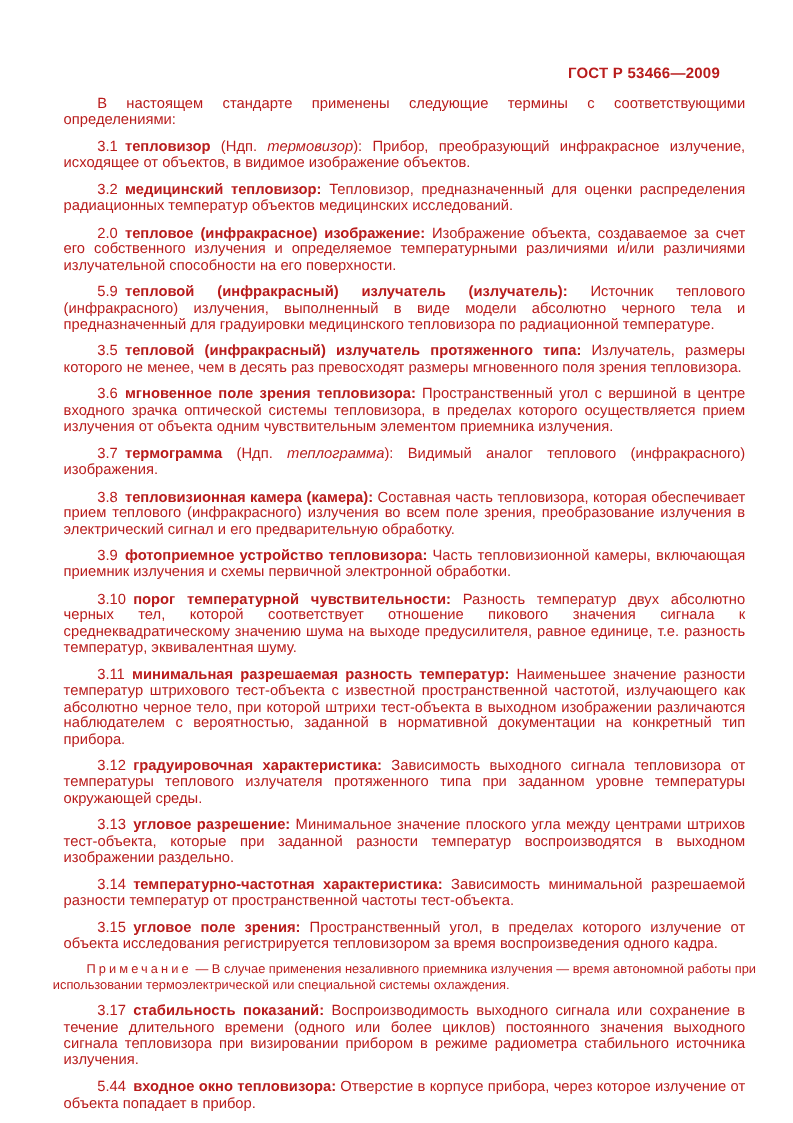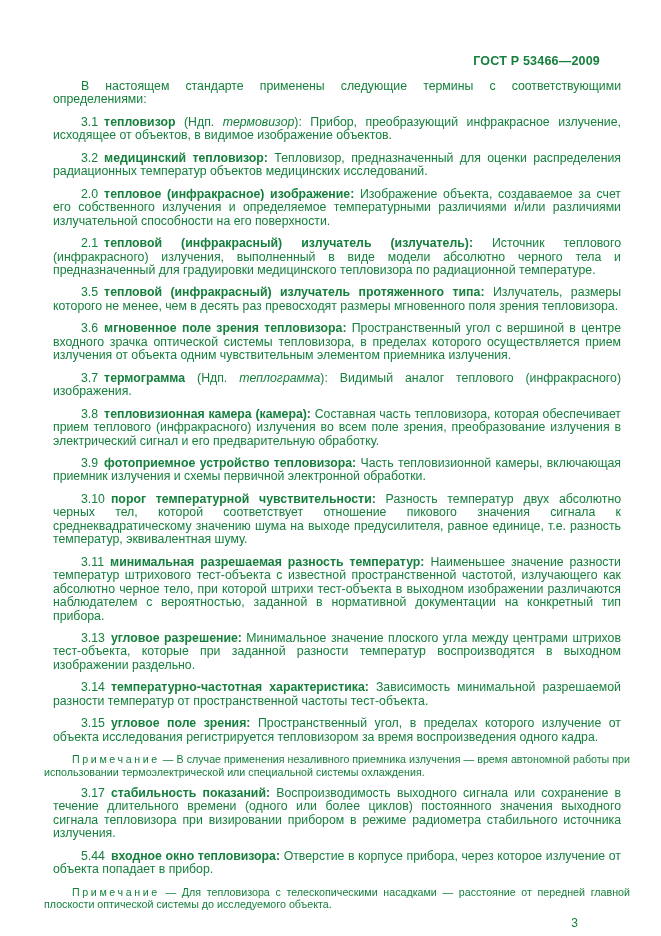--- a/index.html
+++ b/index.html
@@ -1,21 +1,21 @@
 <!DOCTYPE html>
 <html lang="ru"><head>
 <meta charset="utf-8">
 <style>
   html, body { margin: 0; padding: 0; background: #ffffff; }
   .page {
     position: relative;
     width: 661px;
     height: 936px;
     background: #ffffff;
-    color: #15803d;
+    color: #b91c1c;
     font-family: "Liberation Sans", "DejaVu Sans", sans-serif;
     box-sizing: border-box;
     padding: 55px 31px 0 44px;
     overflow: hidden;
   }
   .doc-header {
     text-align: right;
     padding-right: 30px;
     font-size: 12.5px;
     font-weight: bold;
@@ -67,36 +67,37 @@
   <div class="body-text">
 
     <p class="para">В настоящем стандарте применены следующие термины с соответствующими определениями:</p>
 
     <p class="para"><span class="num">3.1</span><b>тепловизор</b><span> (Ндп. </span><i>термовизор</i><span>): </span><span>Прибор, преобразующий инфракрасное излучение, исходящее от объектов, в видимое изображение объектов.</span></p>
 
     <p class="para"><span class="num">3.2</span><b>медицинский тепловизор: </b><span>Тепловизор, предназначенный для оценки распределения радиационных температур объектов медицинских исследований.</span></p>
 
     <p class="para"><span class="num">2.0</span><b>тепловое (инфракрасное) изображение: </b><span>Изображение объекта, создаваемое за счет его собственного излучения и определяемое температурными различиями и/или различиями излучательной способности на его поверхности.</span></p>
 
-    <p class="para"><span class="num">2.1</span><b>тепловой (инфракрасный) излучатель (излучатель): </b><span>Источник теплового (инфракрасного) излучения, выполненный в виде модели абсолютно черного тела и предназначенный для градуировки медицинского тепловизора по радиационной температуре.</span></p>
+    <p class="para"><span class="num">5.9</span><b>тепловой (инфракрасный) излучатель (излучатель): </b><span>Источник теплового (инфракрасного) излучения, выполненный в виде модели абсолютно черного тела и предназначенный для градуировки медицинского тепловизора по радиационной температуре.</span></p>
 
     <p class="para"><span class="num">3.5</span><b>тепловой (инфракрасный) излучатель протяженного типа: </b><span>Излучатель, размеры которого не менее, чем в десять раз превосходят размеры мгновенного поля зрения тепловизора.</span></p>
 
     <p class="para"><span class="num">3.6</span><b>мгновенное поле зрения тепловизора: </b><span>Пространственный угол с вершиной в центре входного зрачка оптической системы тепловизора, в пределах которого осуществляется прием излучения от объекта одним чувствительным элементом приемника излучения.</span></p>
 
     <p class="para"><span class="num">3.7</span><b>термограмма</b><span> (Ндп. </span><i>теплограмма</i><span>): </span><span>Видимый аналог теплового (инфракрасного) изображения.</span></p>
 
     <p class="para"><span class="num">3.8</span><b>тепловизионная камера (камера): </b><span>Составная часть тепловизора, которая обеспечивает прием теплового (инфракрасного) излучения во всем поле зрения, преобразование излучения в электрический сигнал и его предварительную обработку.</span></p>
 
     <p class="para"><span class="num">3.9</span><b>фотоприемное устройство тепловизора: </b><span>Часть тепловизионной камеры, включающая приемник излучения и схемы первичной электронной обработки.</span></p>
 
     <p class="para"><span class="num">3.10</span><b>порог температурной чувствительности: </b><span>Разность температур двух абсолютно черных тел, которой соответствует отношение пикового значения сигнала к среднеквадратическому значению шума на выходе предусилителя, равное единице, т.е. разность температур, эквивалентная шуму.</span></p>
 
     <p class="para"><span class="num">3.11</span><b>минимальная разрешаемая разность температур: </b><span>Наименьшее значение разности температур штрихового тест-объекта с известной пространственной частотой, излучающего как абсолютно черное тело, при которой штрихи тест-объекта в выходном изображении различаются наблюдателем с вероятностью, заданной в нормативной документации на конкретный тип прибора.</span></p>
 
+    <p class="para"><span class="num">3.12</span><b>градуировочная характеристика: </b><span>Зависимость выходного сигнала тепловизора от температуры теплового излучателя протяженного типа при заданном уровне температуры окружающей среды.</span></p>
 
     <p class="para"><span class="num">3.13</span><b>угловое разрешение: </b><span>Минимальное значение плоского угла между центрами штрихов тест-объекта, которые при заданной разности температур воспроизводятся в выходном изображении раздельно.</span></p>
 
     <p class="para"><span class="num">3.14</span><b>температурно-частотная характеристика: </b><span>Зависимость минимальной разрешаемой разности температур от пространственной частоты тест-объекта.</span></p>
 
     <p class="para"><span class="num">3.15</span><b>угловое поле зрения: </b><span>Пространственный угол, в пределах которого излучение от объекта исследования регистрируется тепловизором за время воспроизведения одного кадра.</span></p>
 
 
     <p class="note"><span class="note-label">Примечание</span><span class="note-text"> — В случае применения незаливного приемника излучения — время автономной работы при использовании термоэлектрической или специальной системы охлаждения.</span></p>
 

